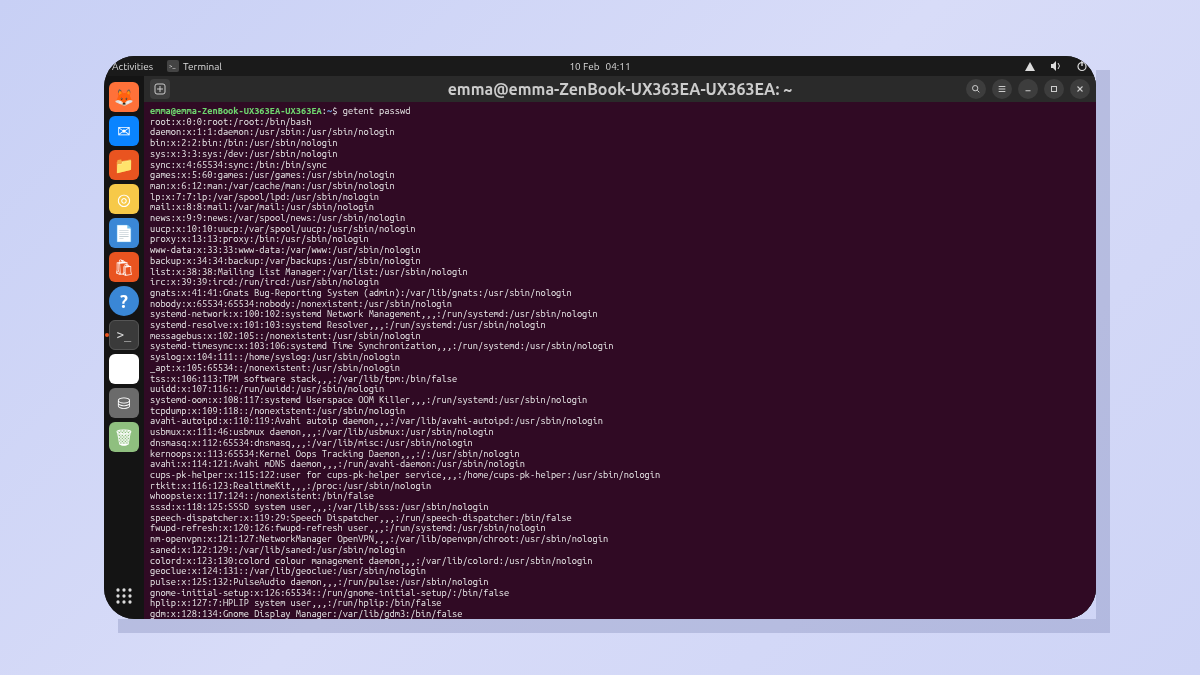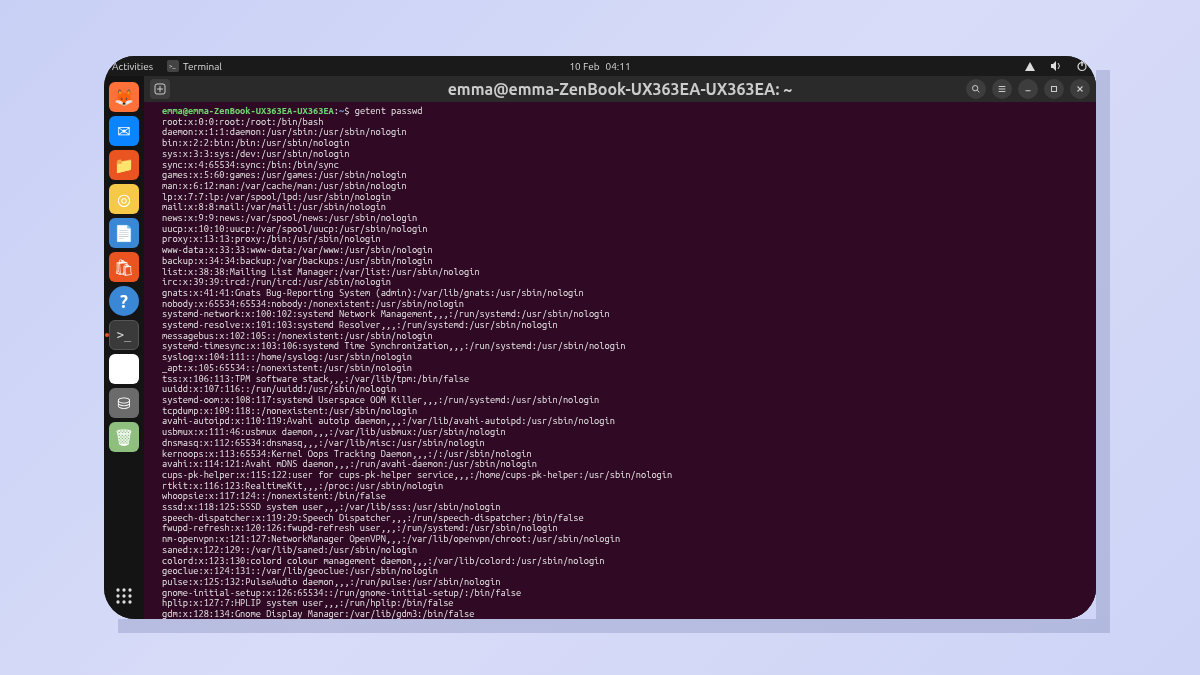--- a/index.html
+++ b/index.html
@@ -76,21 +76,21 @@
     width:20px; height:20px; border-radius:4px; background:#3d3d3d;
     display:flex; align-items:center; justify-content:center;
     color:#ccc; font-size:13px;
   }
   
   .term {
     flex:1; background:#300a24;
     font-family: "Ubuntu Mono","DejaVu Sans Mono",monospace;
     font-size:9.3px; line-height:10.7px;
     color:#e8e8e8;
-    padding:4px 18px;
+    padding:4px 6px;
     white-space:pre;
     overflow:hidden;
   }
   .prompt { color:#6fd66f; font-weight:bold; }
   .tilde { color:#6c96d3; font-weight:bold; }
   .cmd { color:#e8e8e8; font-weight:normal;}
 </style>
 </head>
 <body>
 

